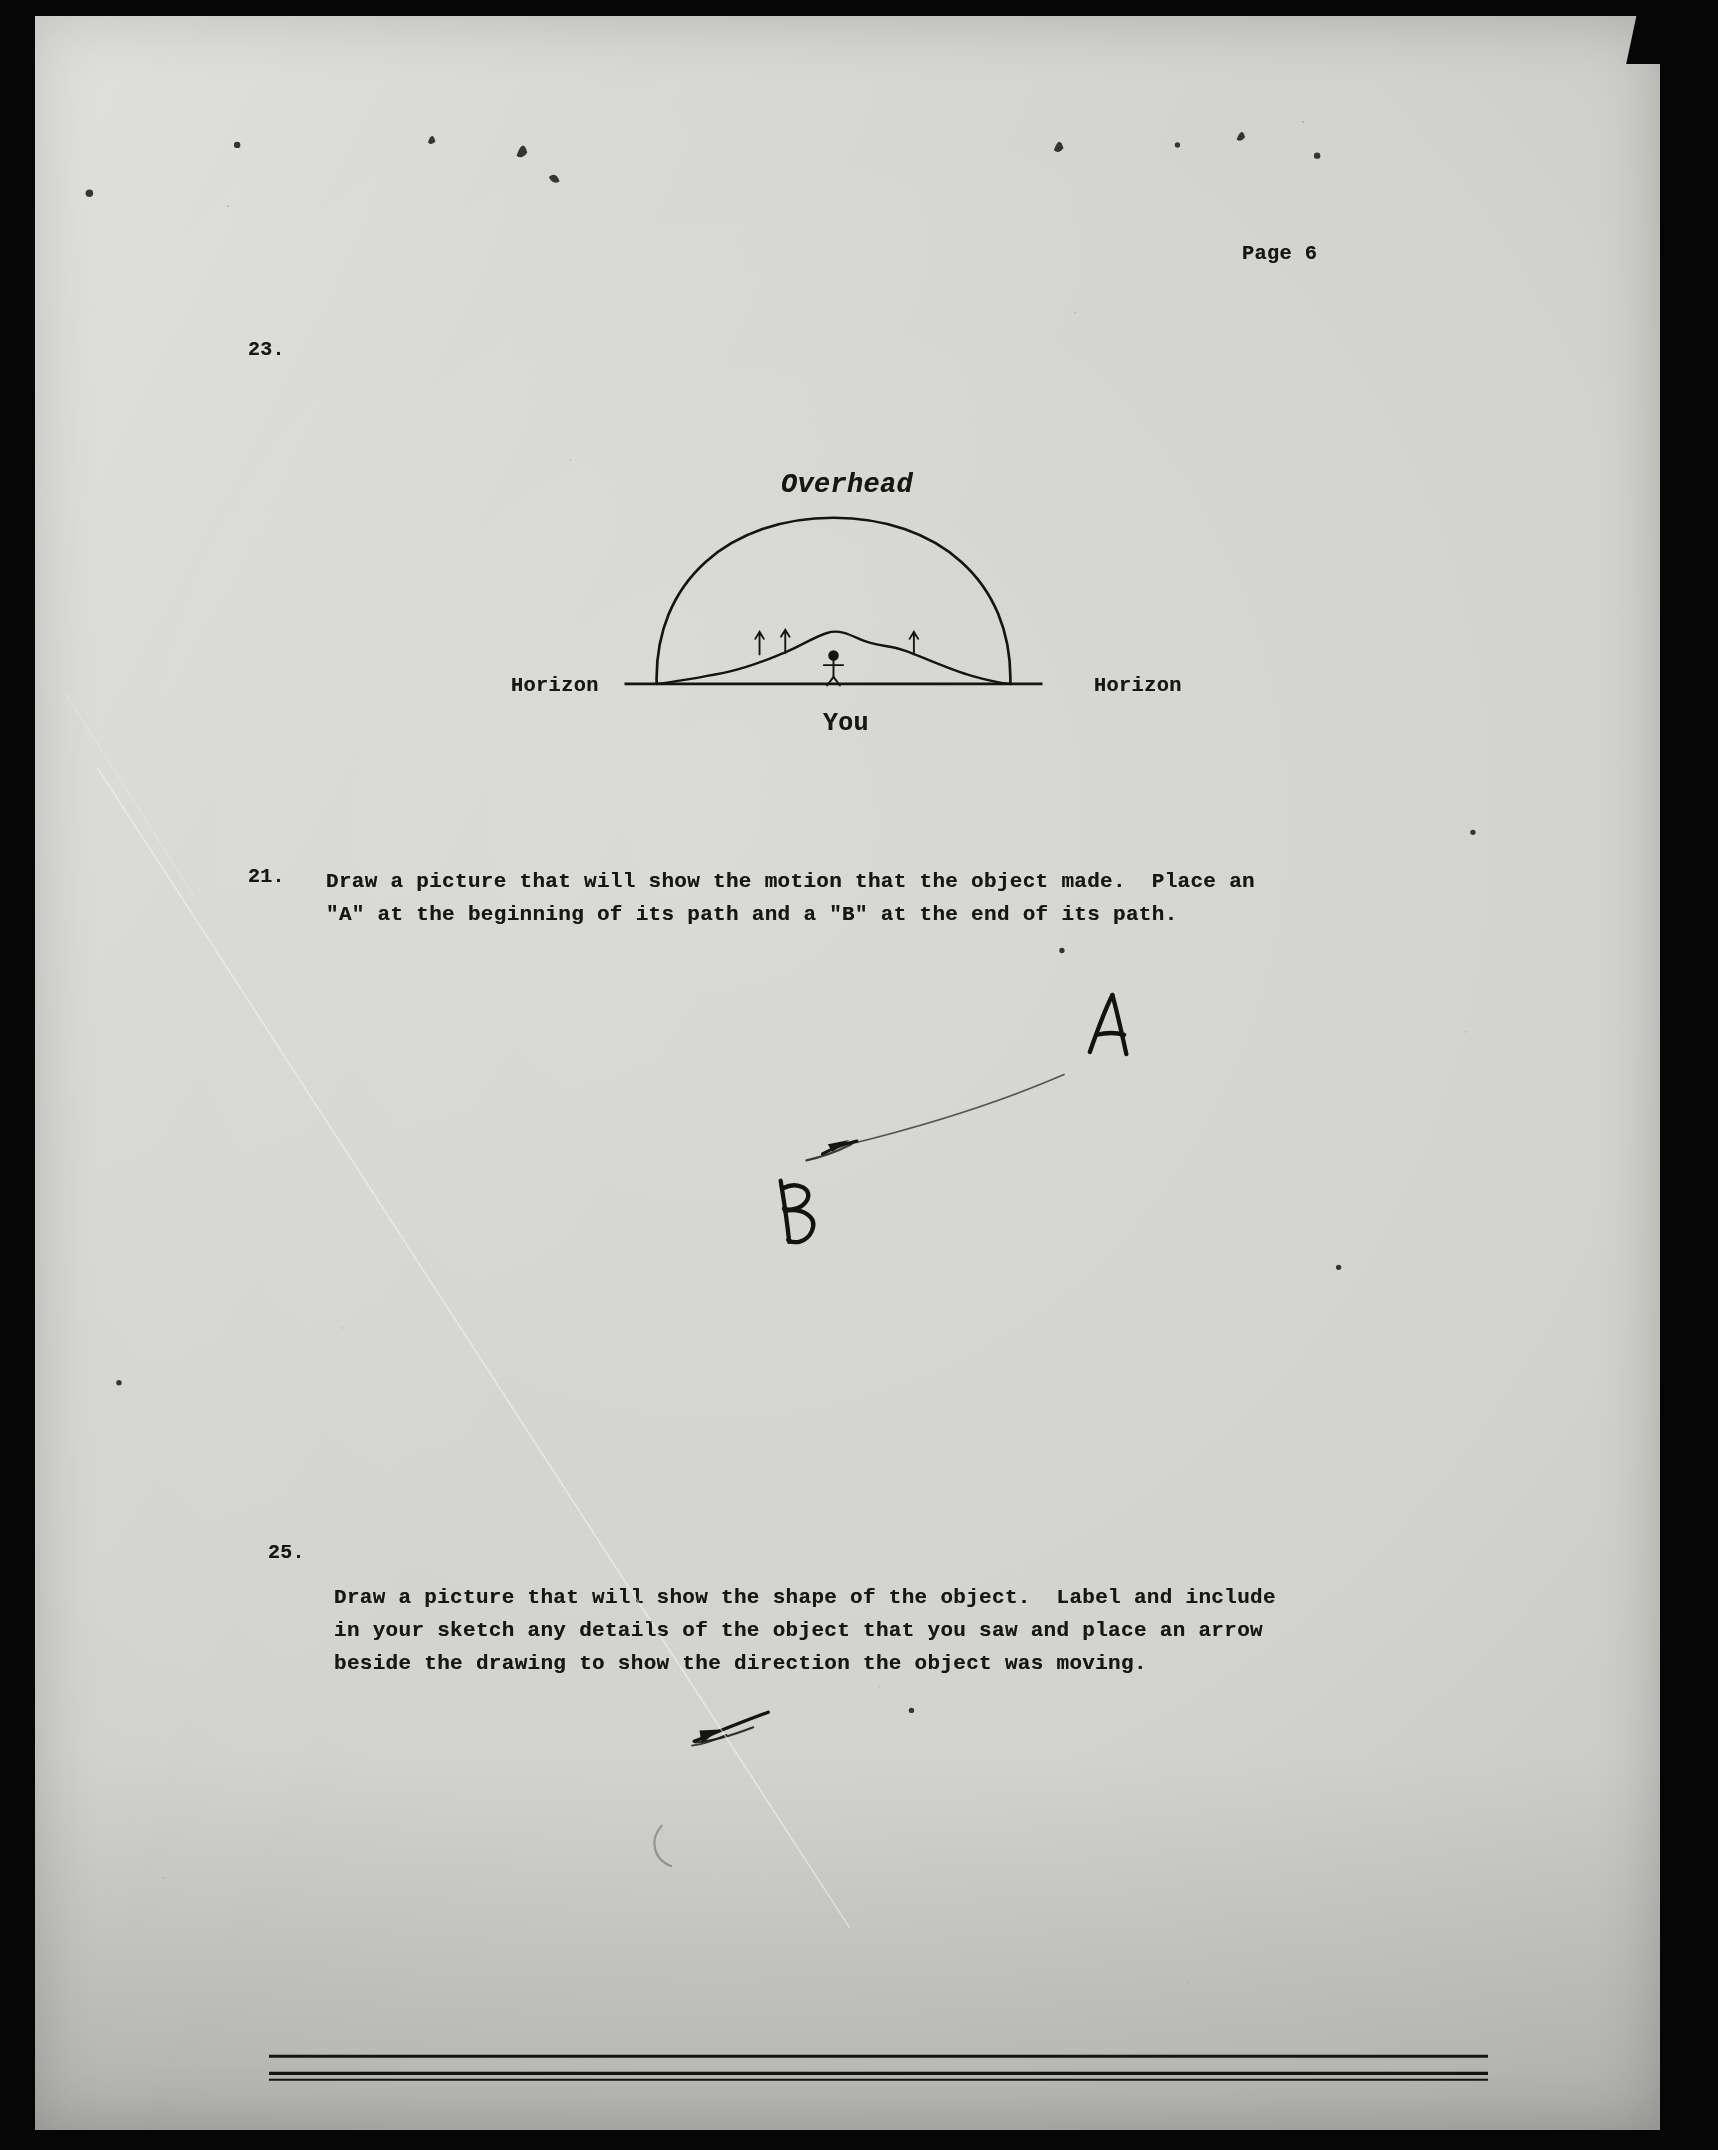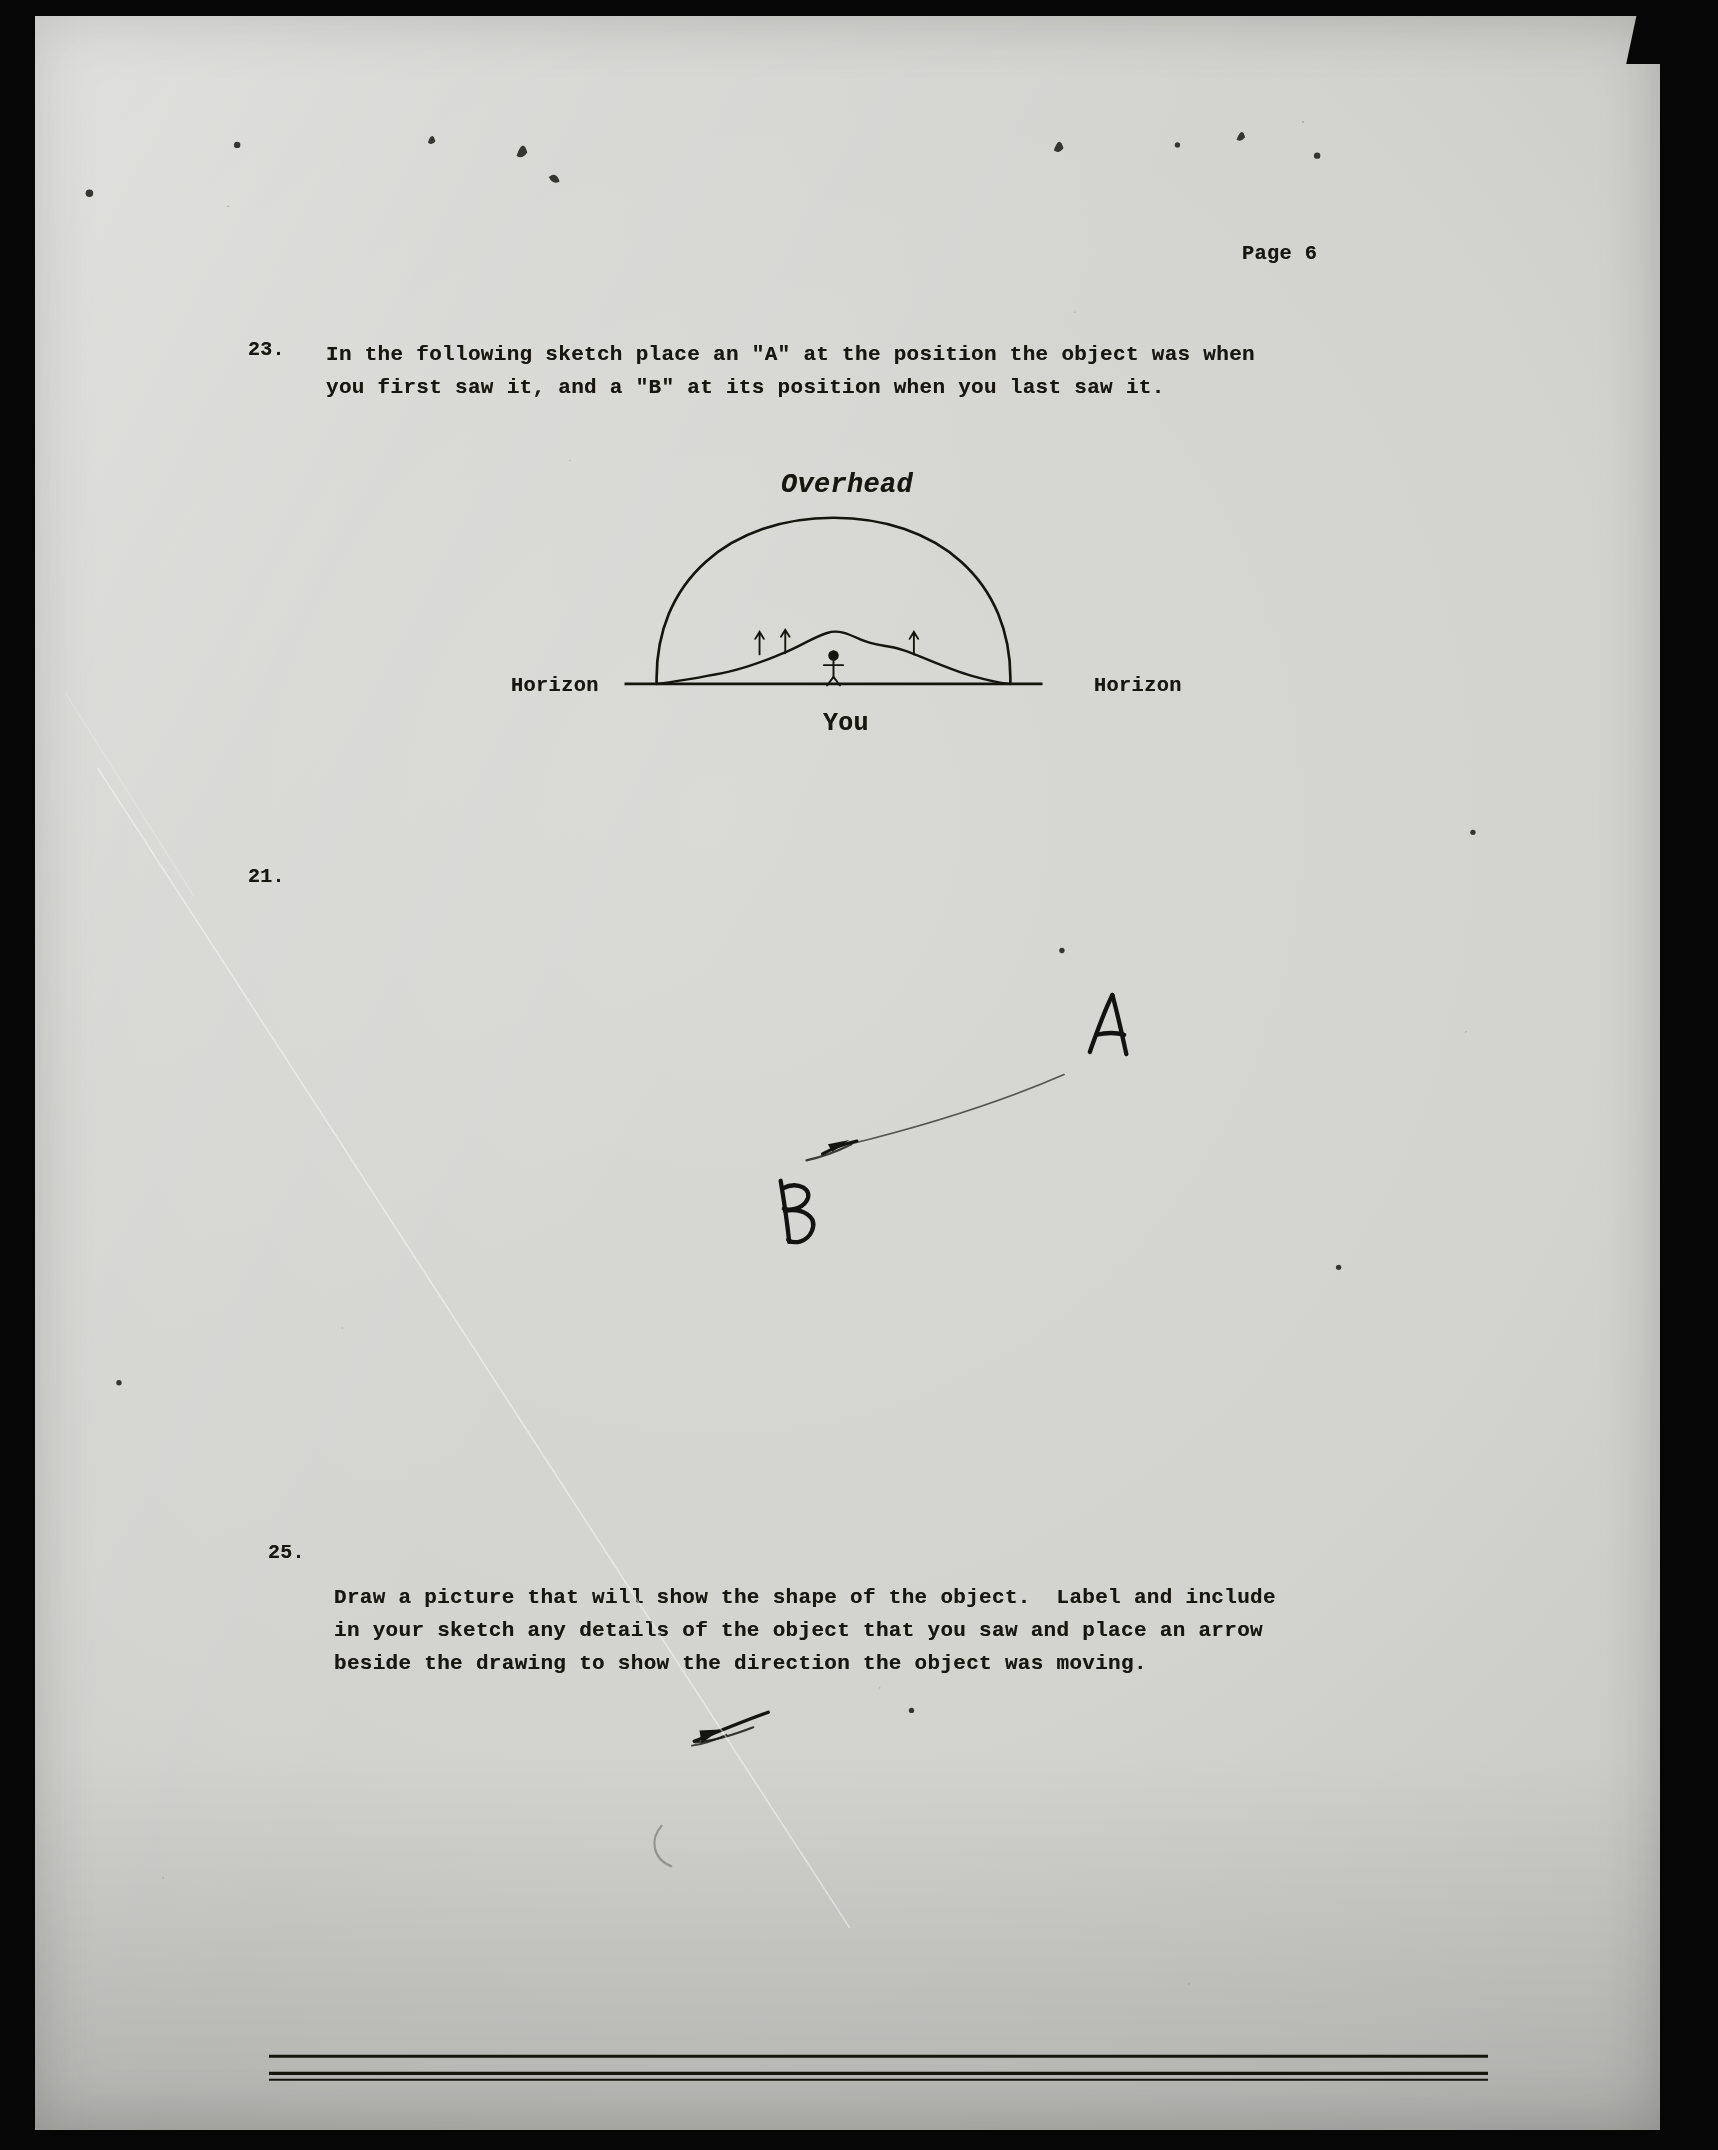--- a/index.html
+++ b/index.html
@@ -126,22 +126,20 @@
 </head>
 <body>
 
 <div id="scan">
 
   <div id="page">
 
     <div class="typed" id="page-label">Page 6</div>
 
     <div class="typed q-num" id="q23-num">23.</div>
-    <div class="typed q-body" id="q23-text"><span>In the following sketch place an "A" at the position the object was when</span>
-<span>you first saw it, and a "B" at its position when you last saw it.</span></div>
 
     <div class="typed" id="lbl-overhead">Overhead</div>
     <div class="typed" id="lbl-horizon-l">Horizon</div>
     <div class="typed" id="lbl-horizon-r">Horizon</div>
     <div class="typed" id="lbl-you">You</div>
 
     <svg class="ink" style="left:591px; top:483px; width:419px; height:209px;" viewBox="0 0 780 390">
 
       <path d="M 60 345 C 55 150, 200 35, 390 35 C 580 35, 725 150, 720 345" fill="none" stroke="#15150e" stroke-width="5" stroke-linecap="round"></path>
 
@@ -160,20 +158,22 @@
 
       <g stroke="#15150e" stroke-width="3.6" fill="none" stroke-linecap="round">
         <circle cx="390" cy="292" r="8" fill="#15150e"></circle>
         <path d="M 390 300 L 390 332"></path>
         <path d="M 372 310 L 408 310"></path>
         <path d="M 390 332 L 378 348 M 390 332 L 402 348"></path>
       </g>
     </svg>
 
     <div class="typed q-num" id="q24-num">21.</div>
+    <div class="typed q-body" id="q24-text"><span>Draw a picture that will show the motion that the object made.  Place an</span>
+<span>"A" at the beginning of its path and a "B" at the end of its path.</span></div>
 
     <svg class="ink" style="left:709px; top:967px; width:569px; height:344px;" viewBox="0 0 1060 640">
 
       <path d="M 200 300 C 330 268, 480 222, 600 170" fill="none" stroke="#2a2a20" stroke-width="3" stroke-linecap="round" opacity="0.75"></path>
 
       <path d="M 150 318 C 172 306, 196 298, 214 294" fill="none" stroke="#141410" stroke-width="6" stroke-linecap="round"></path>
       <path d="M 160 300 L 200 292 L 168 314 Z" fill="#141410"></path>
       <path d="M 120 330 C 148 324, 176 314, 204 300" fill="none" stroke="#141410" stroke-width="4" stroke-linecap="round" opacity="0.8"></path>
 
       <g stroke="#121210" stroke-width="8" fill="none" stroke-linecap="round">

